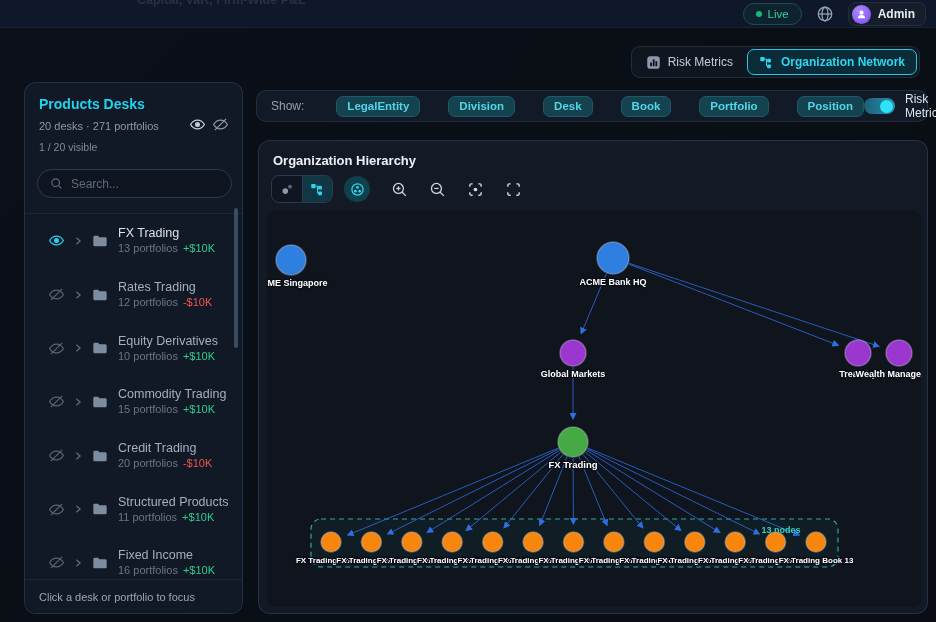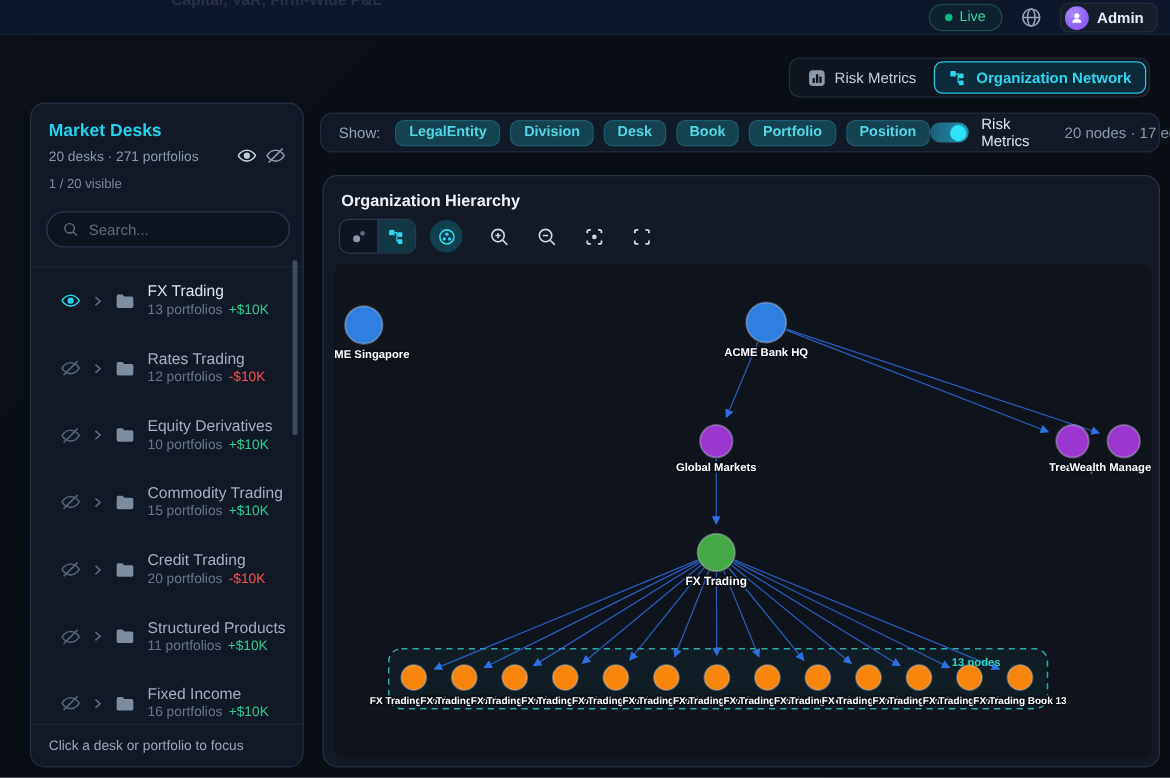--- a/index.html
+++ b/index.html
@@ -63,21 +63,21 @@
   .list-scrollbar{position:absolute;right:4px;top:125px;width:4px;height:140px;border-radius:2px;
     background:#3c4c60;cursor:pointer;}
   .sb-footer{position:absolute;left:0;bottom:0;width:219px;height:34px;border-top:1px solid #1c2735;
     display:flex;align-items:center;padding-left:14px;font-size:11px;color:#9aa6b5;background:#111926;}
   
   .filter-bar{position:absolute;left:256px;top:90px;width:672px;height:32px;background:#121a27;
     border:1px solid rgba(58,76,99,.4);border-radius:10px;display:flex;align-items:center;padding:0 14px;}
   .show-label{font-size:12px;color:#93a1b1;margin-right:12px;}
   .chips{display:flex;gap:8px;}
   .chip{padding:3px 10px 4px;border-radius:7px;background:#14424f;border:1px solid #1d5a6b;
-    color:#53d6e8;font-size:11.5px;font-weight:600;cursor:pointer;white-space:nowrap;}
+    color:#53d6e8;font-size:11.5px;font-weight:600;cursor:pointer;white-space:nowrap;margin-left:20px;}
   .fb-right{margin-left:auto;display:flex;align-items:center;gap:10px;}
   .toggle{width:31px;height:16px;border-radius:8px;background:linear-gradient(90deg,#1d6076,#2593b4);
     position:relative;cursor:pointer;flex:0 0 31px;}
   .toggle .knob{position:absolute;right:1.5px;top:1.5px;width:13px;height:13px;border-radius:50%;background:#2ee3f7;}
   .toggle-label{font-size:12px;color:#dbe3ec;}
   .fb-stats{font-size:12px;color:#8b98a9;margin-left:18px;white-space:nowrap;}
   
   .graph-panel{position:absolute;left:258px;top:140px;width:670px;height:474px;background:#131a26;
     border:1px solid rgba(56,76,100,.5);border-radius:12px;}
   .gp-title{position:absolute;left:14px;top:12px;font-size:13px;font-weight:700;color:#eef2f7;}
@@ -141,21 +141,21 @@
       <rect x="2" y="3" width="7" height="7" rx="1.5"></rect>
       <rect x="13" y="6" width="6" height="6" rx="1.5"></rect>
       <rect x="13" y="15" width="6" height="6" rx="1.5"></rect>
       <path d="M9 6.5h3v11h1.5M12 9h1.5" stroke="#2fd5ef" stroke-width="1.6" fill="none"></path>
     </svg>
     <span>Organization Network</span>
   </div>
 </div>
 
 <div class="sidebar">
-  <div class="sb-title">Market Desks</div>
+  <div class="sb-title">Products Desks</div>
   <div class="sb-summary">20 desks · 271 portfolios</div>
   <div class="sb-eyes">
     <svg class="ic ic-eye-on" viewBox="0 0 24 24" fill="none" stroke="currentColor" stroke-width="2">
       <path d="M1 12s4-7 11-7 11 7 11 7-4 7-11 7S1 12 1 12z"></path>
         <circle cx="12" cy="12" r="3" fill="currentColor"></circle>
     </svg>
     <svg class="ic ic-eye-off-hdr" viewBox="0 0 24 24" fill="none" stroke="currentColor" stroke-width="2">
       <path d="M1 12s4-7 11-7 11 7 11 7-4 7-11 7S1 12 1 12z"></path>
         <line x1="3" y1="21" x2="21" y2="3"></line>
     </svg>

